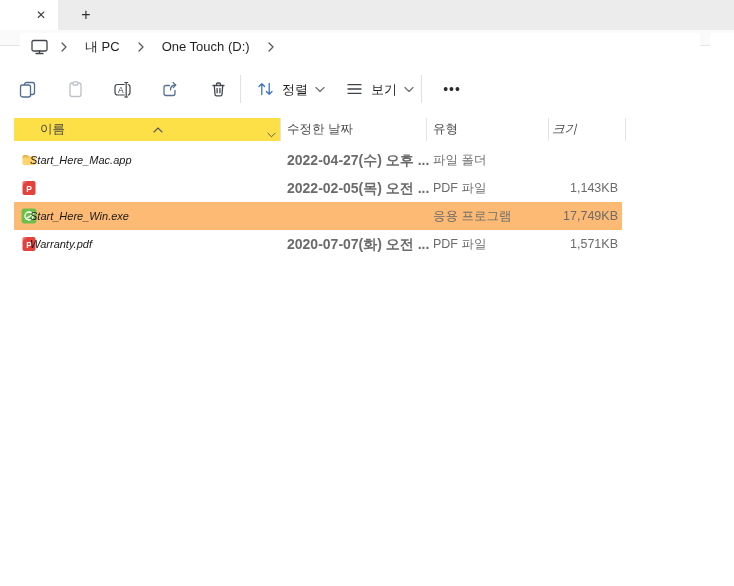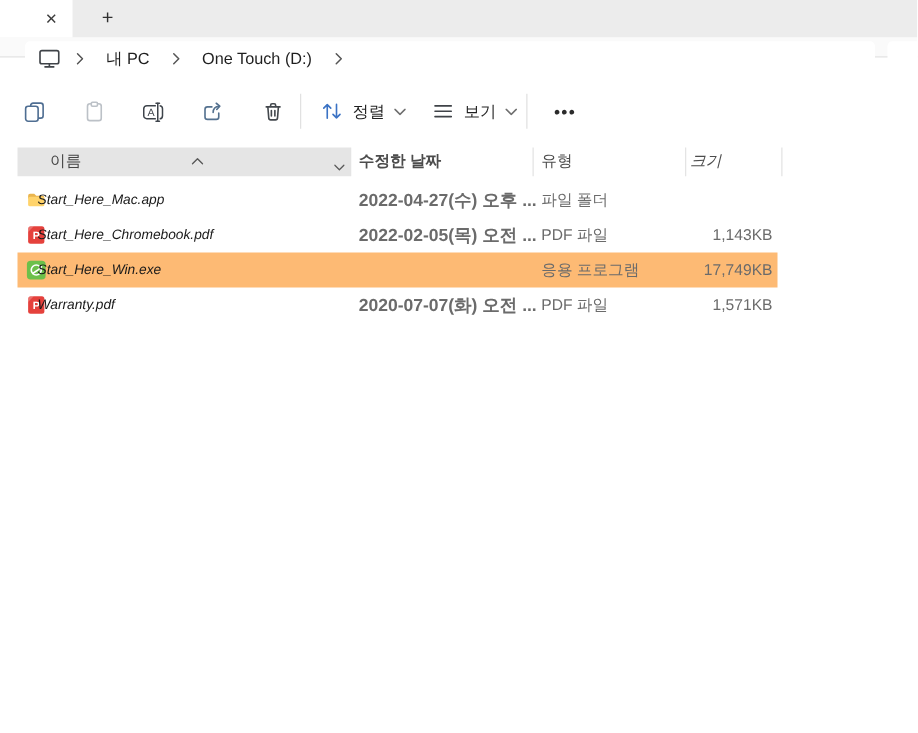--- a/index.html
+++ b/index.html
@@ -29,26 +29,26 @@
   .tbtn{position:absolute;top:50%;transform:translateY(-50%);width:30px;height:30px;
     display:flex;align-items:center;justify-content:center;border-radius:4px;}
   .tsep{position:absolute;top:11px;width:1px;height:28px;background:#e1e1e1;}
   .tgroup{position:absolute;top:50%;transform:translateY(-50%);display:flex;align-items:center;gap:7px;
     font-size:13px;color:#1f1f1f;white-space:nowrap;}
   .more-btn{position:absolute;top:50%;transform:translateY(-50%);left:437px;width:30px;height:30px;
     display:flex;align-items:center;justify-content:center;font-size:14px;letter-spacing:1px;color:#2b2b2b;}
 
   
   .header-row{position:absolute;top:118px;left:0;width:734px;height:23px;}
-  .hdr-name{position:absolute;left:14px;top:0;width:266px;height:23px;background:#e5e5e5;}
+  .hdr-name{position:absolute;left:14px;top:0;width:266px;height:23px;background:#fde047;}
   .hdr-name-label{position:absolute;left:26px;top:0;line-height:23px;font-size:12.5px;color:#454545;}
   .hdr-caret{position:absolute;left:139px;top:1px;}
   .hdr-name-chev{position:absolute;left:253px;top:6px;}
   .hdr-label{position:absolute;top:0;line-height:23px;font-size:12.5px;color:#4c4c4c;}
-  .hdr-date{left:287px;font-weight:bold;} .hdr-type{left:433px;} .hdr-size{left:552px;font-style:italic;}
+  .hdr-date{left:287px;} .hdr-type{left:433px;} .hdr-size{left:552px;font-style:italic;}
   .col-div{position:absolute;top:0;width:1px;height:23px;background:#e4e4e4;}
 
   
   .rows{position:absolute;top:146px;left:0;width:734px;}
   .file-row{position:absolute;left:14px;width:608px;height:28px;}
   .file-row.selected{background:#fdba74;}
   .row-icon{position:absolute;left:7px;top:6px;width:16px;height:16px;}
   .cell{position:absolute;top:0;line-height:28px;white-space:nowrap;}
   .file-name{left:16px;font-size:11px;color:#191919;font-style:italic;}
   .file-date{left:273px;font-size:14px;color:#6b6b6b;font-weight:bold;}
@@ -198,21 +198,20 @@
     </div>
 
     <div class="file-row" style="top:28px">
       <span class="row-icon">
         <svg width="16" height="16" viewBox="0 0 16 16">
           <rect x="1.5" y="1" width="13" height="14" rx="2" fill="#e5413c"></rect>
           <path d="M1.5 1h4.5L1.5 5.5z" fill="rgba(255,255,255,0.25)"></path>
           <text x="5.2" y="11.5" font-size="8.5" font-family="Liberation Sans, sans-serif" font-weight="bold" fill="#fff">P</text>
         </svg>
       </span>
-      <span class="cell file-name">Start_Here_Chromebook.pdf</span>
       <span class="cell file-date">2022-02-05(목) 오전 ...</span>
       <span class="cell file-type">PDF 파일</span>
       <span class="cell file-size">1,143KB</span>
     </div>
 
     <div class="file-row selected" style="top:56px">
       <span class="row-icon">
         <svg width="16" height="16" viewBox="0 0 16 16">
           <rect x="0.5" y="0.5" width="15" height="15" rx="3" fill="#6cc04a"></rect>
           <circle cx="8" cy="8" r="4" fill="none" stroke="#fff" stroke-width="1.3"></circle>

